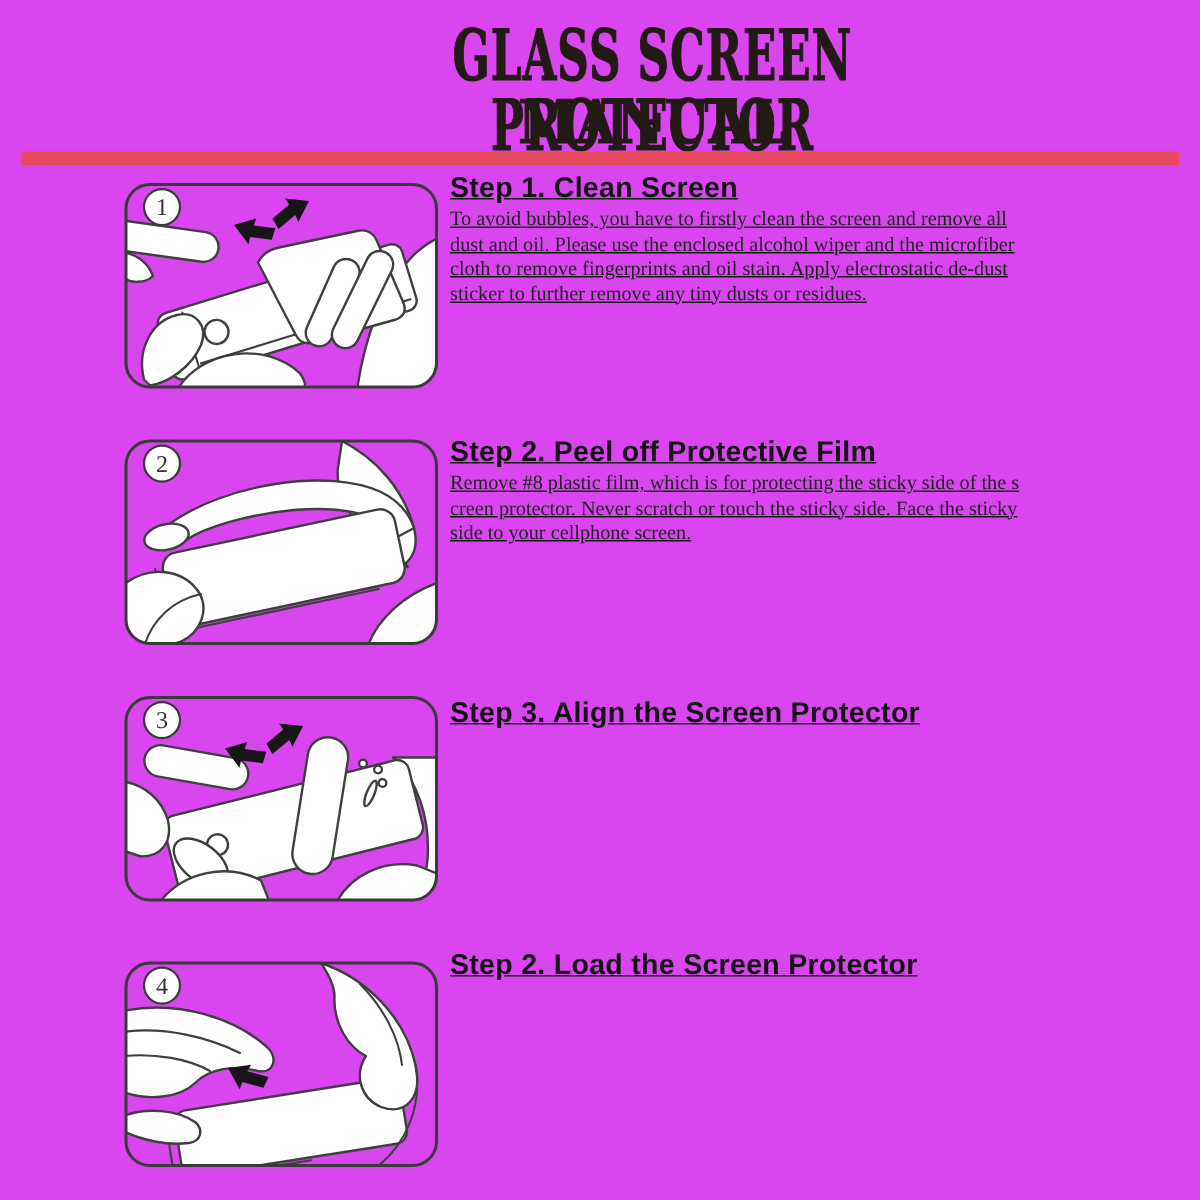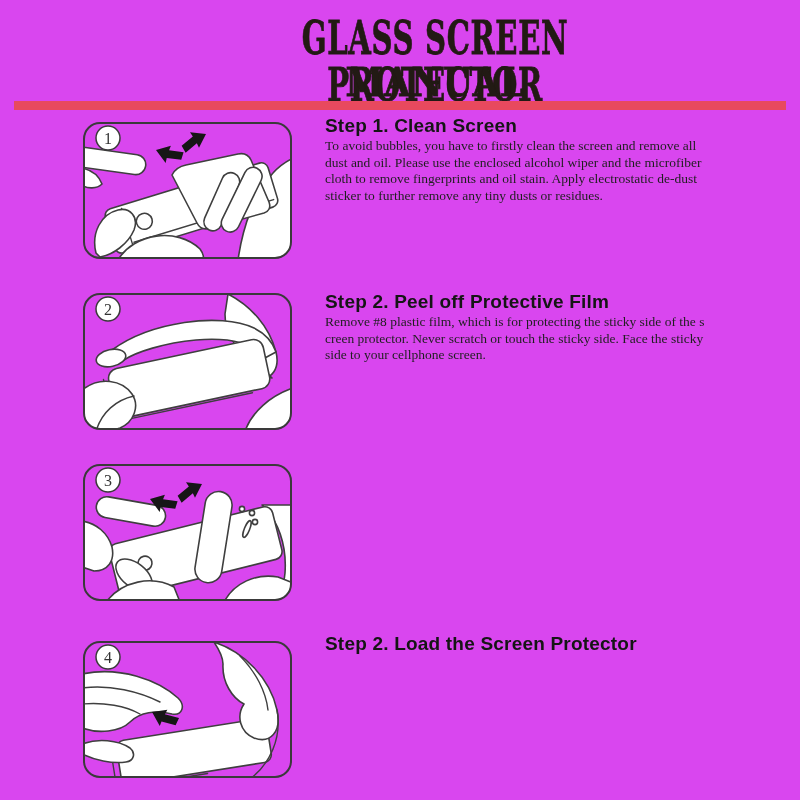--- a/index.html
+++ b/index.html
@@ -10,21 +10,21 @@
         font-family:"DejaVu Serif",serif;font-weight:800;color:#221a14;
         -webkit-text-stroke:0.8px #221a14;letter-spacing:1px;line-height:1;}
   .title-1{top:14px;font-size:47px;transform:scaleX(0.62);}
   .title-2{top:62px;font-size:40px;transform:scaleX(0.85);}
   .divider{position:absolute;top:101px;left:14px;width:772px;height:9px;background:#e8495e;}
   
   .sec{position:absolute;left:0;width:800px;height:172px;}
   .sec1{top:114px;} .sec2{top:290px;} .sec3{top:464px;} .sec4{top:632px;}
   .illus{position:absolute;left:82px;width:211px;height:139px;}
   .sec1 .illus{top:7px;} .sec2 .illus{top:2px;} .sec3 .illus{top:-1px;} .sec4 .illus{top:8px;}
-  .textcol{position:absolute;left:325px;top:0;width:440px;}
+  .textcol{position:absolute;left:300px;top:0;width:440px;text-decoration:underline;}
   .step-heading{font-family:"Liberation Sans",sans-serif;font-weight:bold;
         font-size:19px;line-height:24px;color:#151515;letter-spacing:0.2px;}
   .step-body{margin-top:0;font-family:"Liberation Serif",serif;font-size:13.5px;
         line-height:16.5px;color:#1f1f1f;white-space:pre-line;}
   svg .line{stroke:#3f3f3f;stroke-width:1.6;fill:#fff;stroke-linejoin:round;stroke-linecap:round;}
   svg .thin{stroke:#3f3f3f;stroke-width:1.4;fill:none;stroke-linecap:round;}
   svg .arrow{fill:#161616;stroke:none;}
   svg .frame{fill:none;stroke:#3a3a3a;stroke-width:2;}
   svg .badge{fill:#fff;stroke:#3a3a3a;stroke-width:1.5;}
   svg .badge-num{font-family:"Liberation Serif",serif;font-size:16px;fill:#333;}
@@ -138,20 +138,21 @@
           <path class="line" d="M142,139 C152,120 174,110 196,114 L211,120 L211,139 Z"></path>
         </g>
         <path class="arrow" d="M0,0 L-13,-9.5 L-12.6,-4.5 L-27,-2 L-27,6 L-12.6,3.5 L-13,8.5 Z" transform="translate(68,36) rotate(197)"></path>
         <path class="arrow" d="M0,0 L-13,-9.5 L-12.6,-4.5 L-27,-2 L-27,6 L-12.6,3.5 L-13,8.5 Z" transform="translate(120,21) rotate(-30)"></path>
       </g>
       <rect class="frame" x="2" y="2" width="207" height="135" rx="16"></rect>
       <circle class="badge" cx="26" cy="17" r="12"></circle>
       <text class="badge-num" x="26" y="22.5" text-anchor="middle">3</text>
     </svg>
     <div class="textcol">
+      <div class="step-heading">Step 3. Align the Screen Protector</div>
     </div>
   </div>
 
   <div class="sec sec4">
     <svg class="illus" viewBox="0 0 211 139">
       <defs>
           <clipPath id="c4">
             <rect x="2" y="2" width="207" height="135" rx="16"></rect>
           </clipPath>
         </defs>

